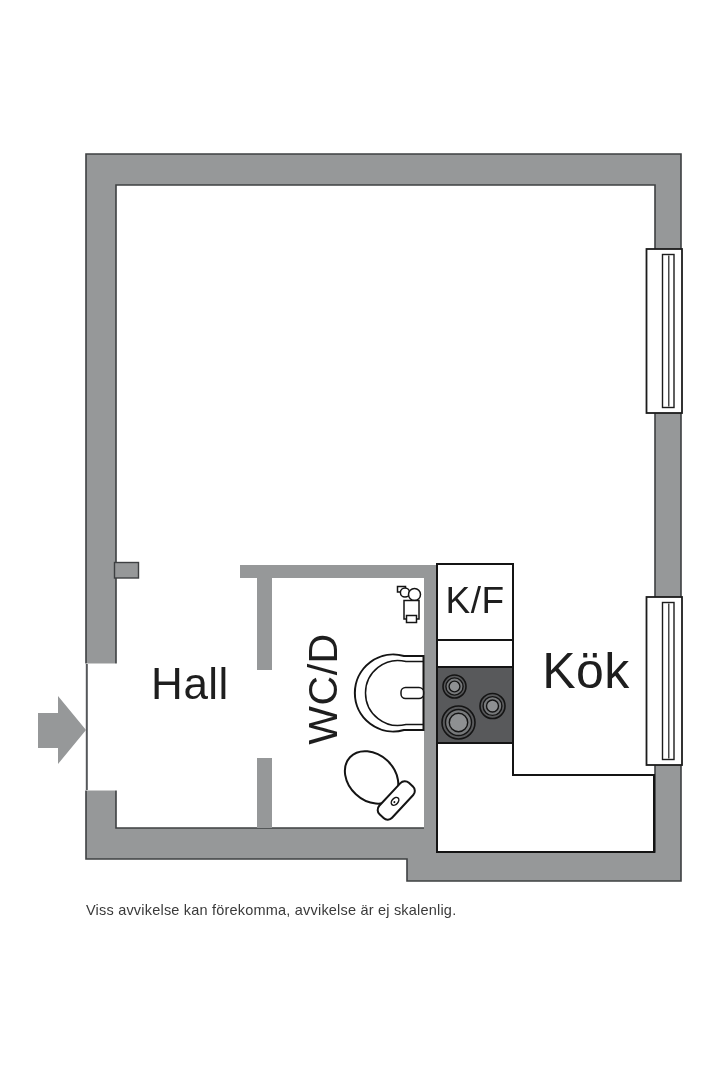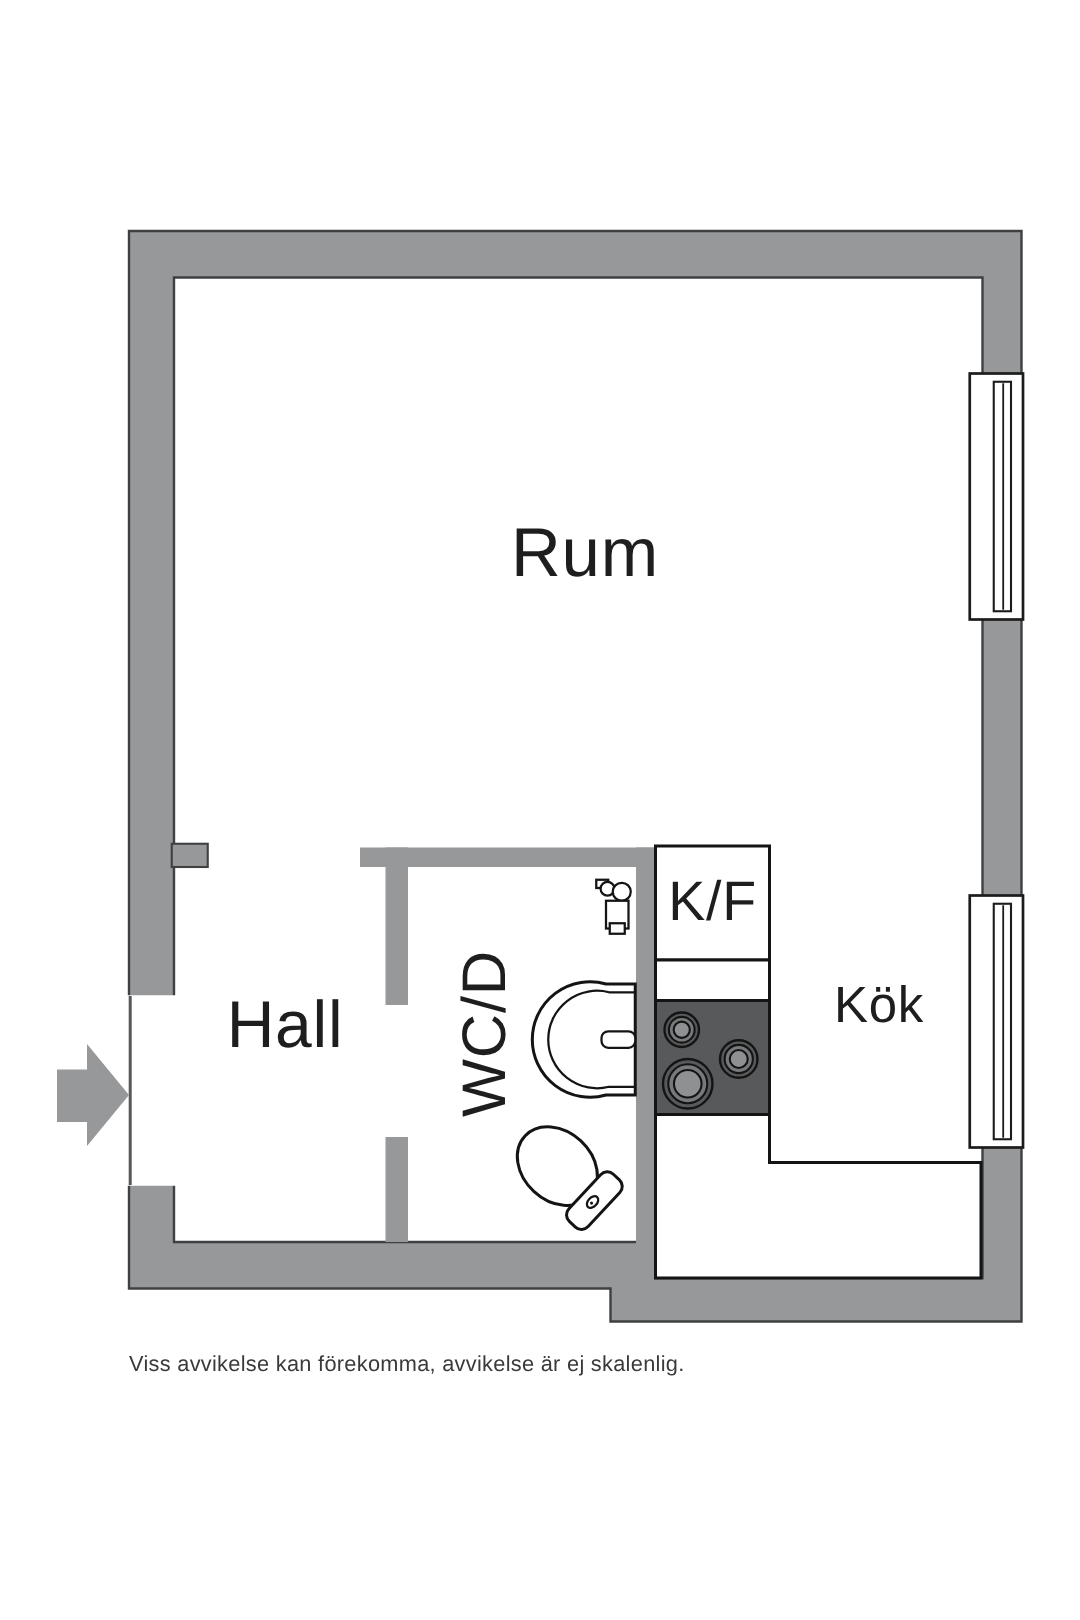--- a/index.html
+++ b/index.html
@@ -35,21 +35,21 @@
   .fix-sm{fill:#ffffff;stroke:var(--fixture-outline);stroke-width:1.5;}
   .arrow{fill:var(--wall);stroke:none;}
   .room-label{
     position:absolute;transform:translate(-50%,-50%);
     color:var(--label);white-space:nowrap;letter-spacing:.5px;
   }
   .lbl-rum{left:390px;top:368px;font-size:46px;}
   .lbl-hall{left:190px;top:684px;font-size:44px;}
   .lbl-wcd{left:323px;top:689px;font-size:41px;transform:translate(-50%,-50%) rotate(-90deg);}
   .lbl-kf{left:475px;top:601px;font-size:37px;text-align:center;}
-  .lbl-kok{left:586px;top:671px;font-size:34px;}
+  .lbl-kok{left:586px;top:671px;font-size:50px;}
   .footnote{
     position:absolute;left:86px;top:902px;font-size:14.5px;color:var(--footnote);
     letter-spacing:.2px;
   }
 </style>
 </head>
 <body>
 
 <div class="stage">
 
@@ -112,20 +112,19 @@
       <rect class="fix-sm" x="397.5" y="586.5" width="8" height="5.5"></rect>
       <circle class="fix-sm" cx="405" cy="592.5" r="4.6"></circle>
       <circle class="fix-sm" cx="414.5" cy="594.5" r="6"></circle>
       <rect class="fix-sm" x="404" y="600.5" width="15" height="18.5"></rect>
       <rect class="fix-sm" x="406.5" y="615.5" width="10" height="7"></rect>
     </g>
 
     <polygon class="arrow" points="38,713 58,713 58,696 86,730 58,764 58,748 38,748"></polygon>
   </svg>
 
-  <div class="room-label lbl-rum">Rum</div>
   <div class="room-label lbl-hall">Hall</div>
   <div class="room-label lbl-wcd">WC/D</div>
   <div class="room-label lbl-kf">K/F</div>
   <div class="room-label lbl-kok">Kök</div>
 
   <div class="footnote">Viss avvikelse kan förekomma, avvikelse är ej skalenlig.</div>
 </div>
 
 </body></html>

